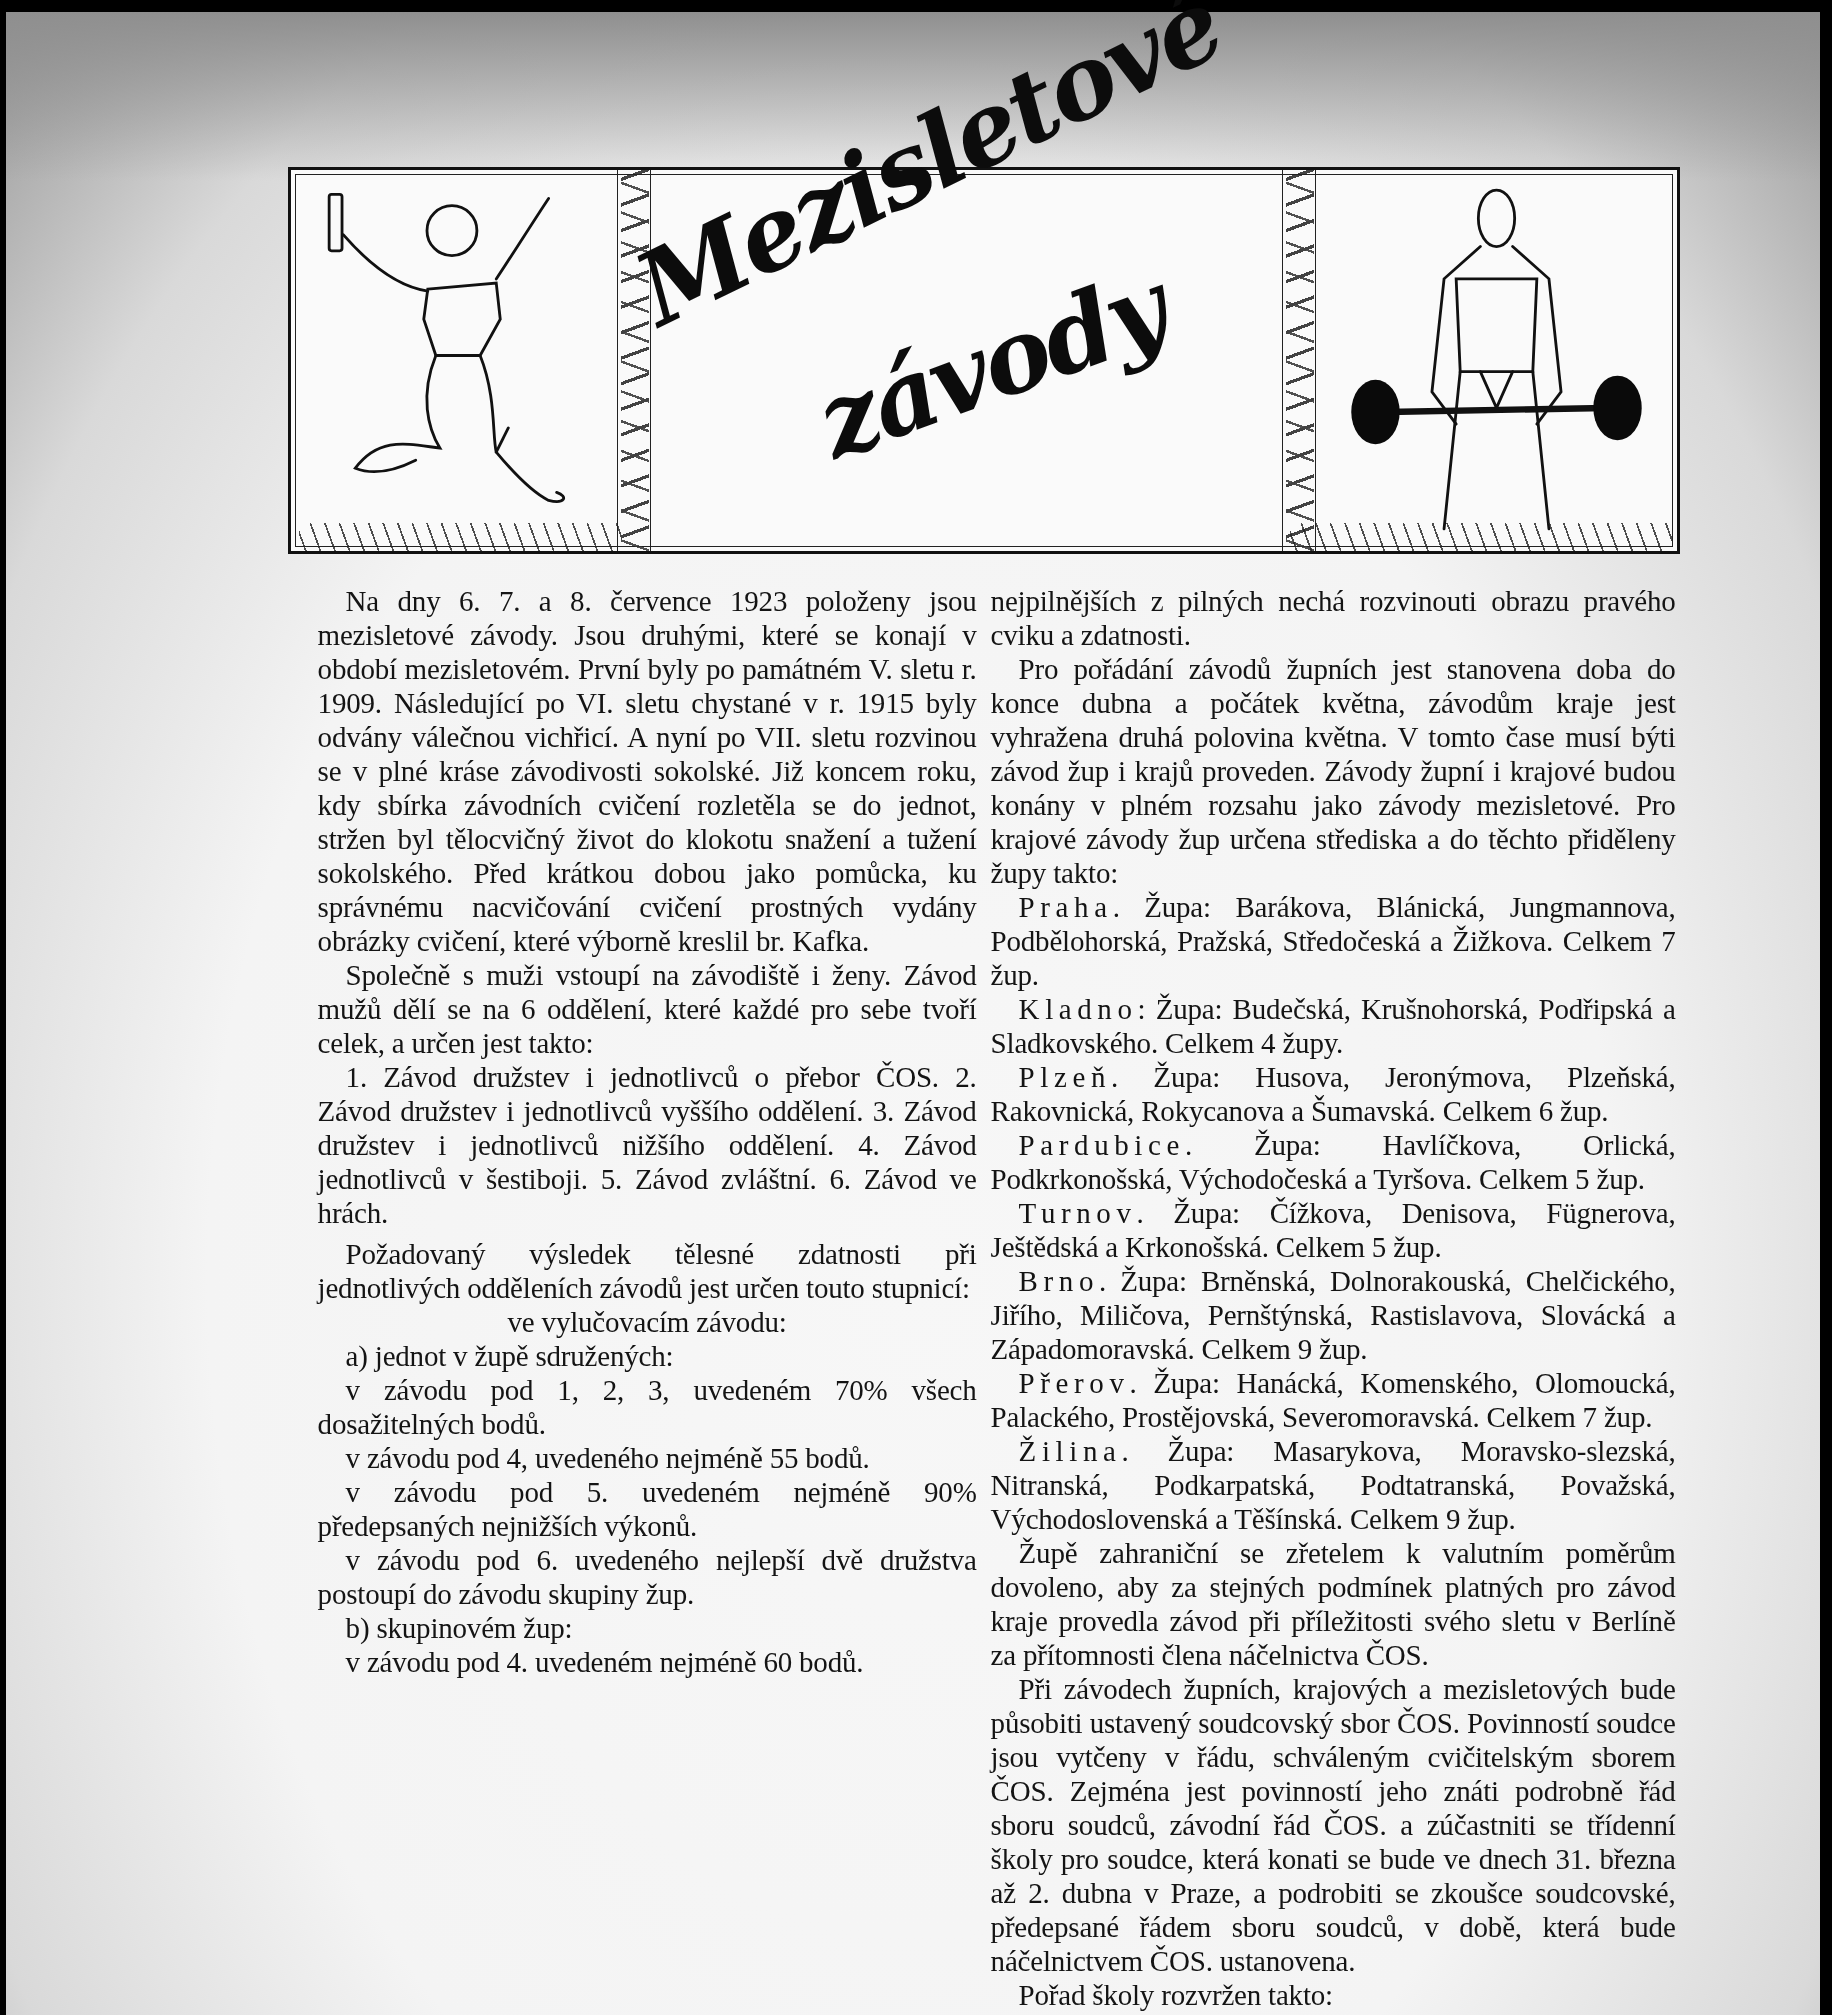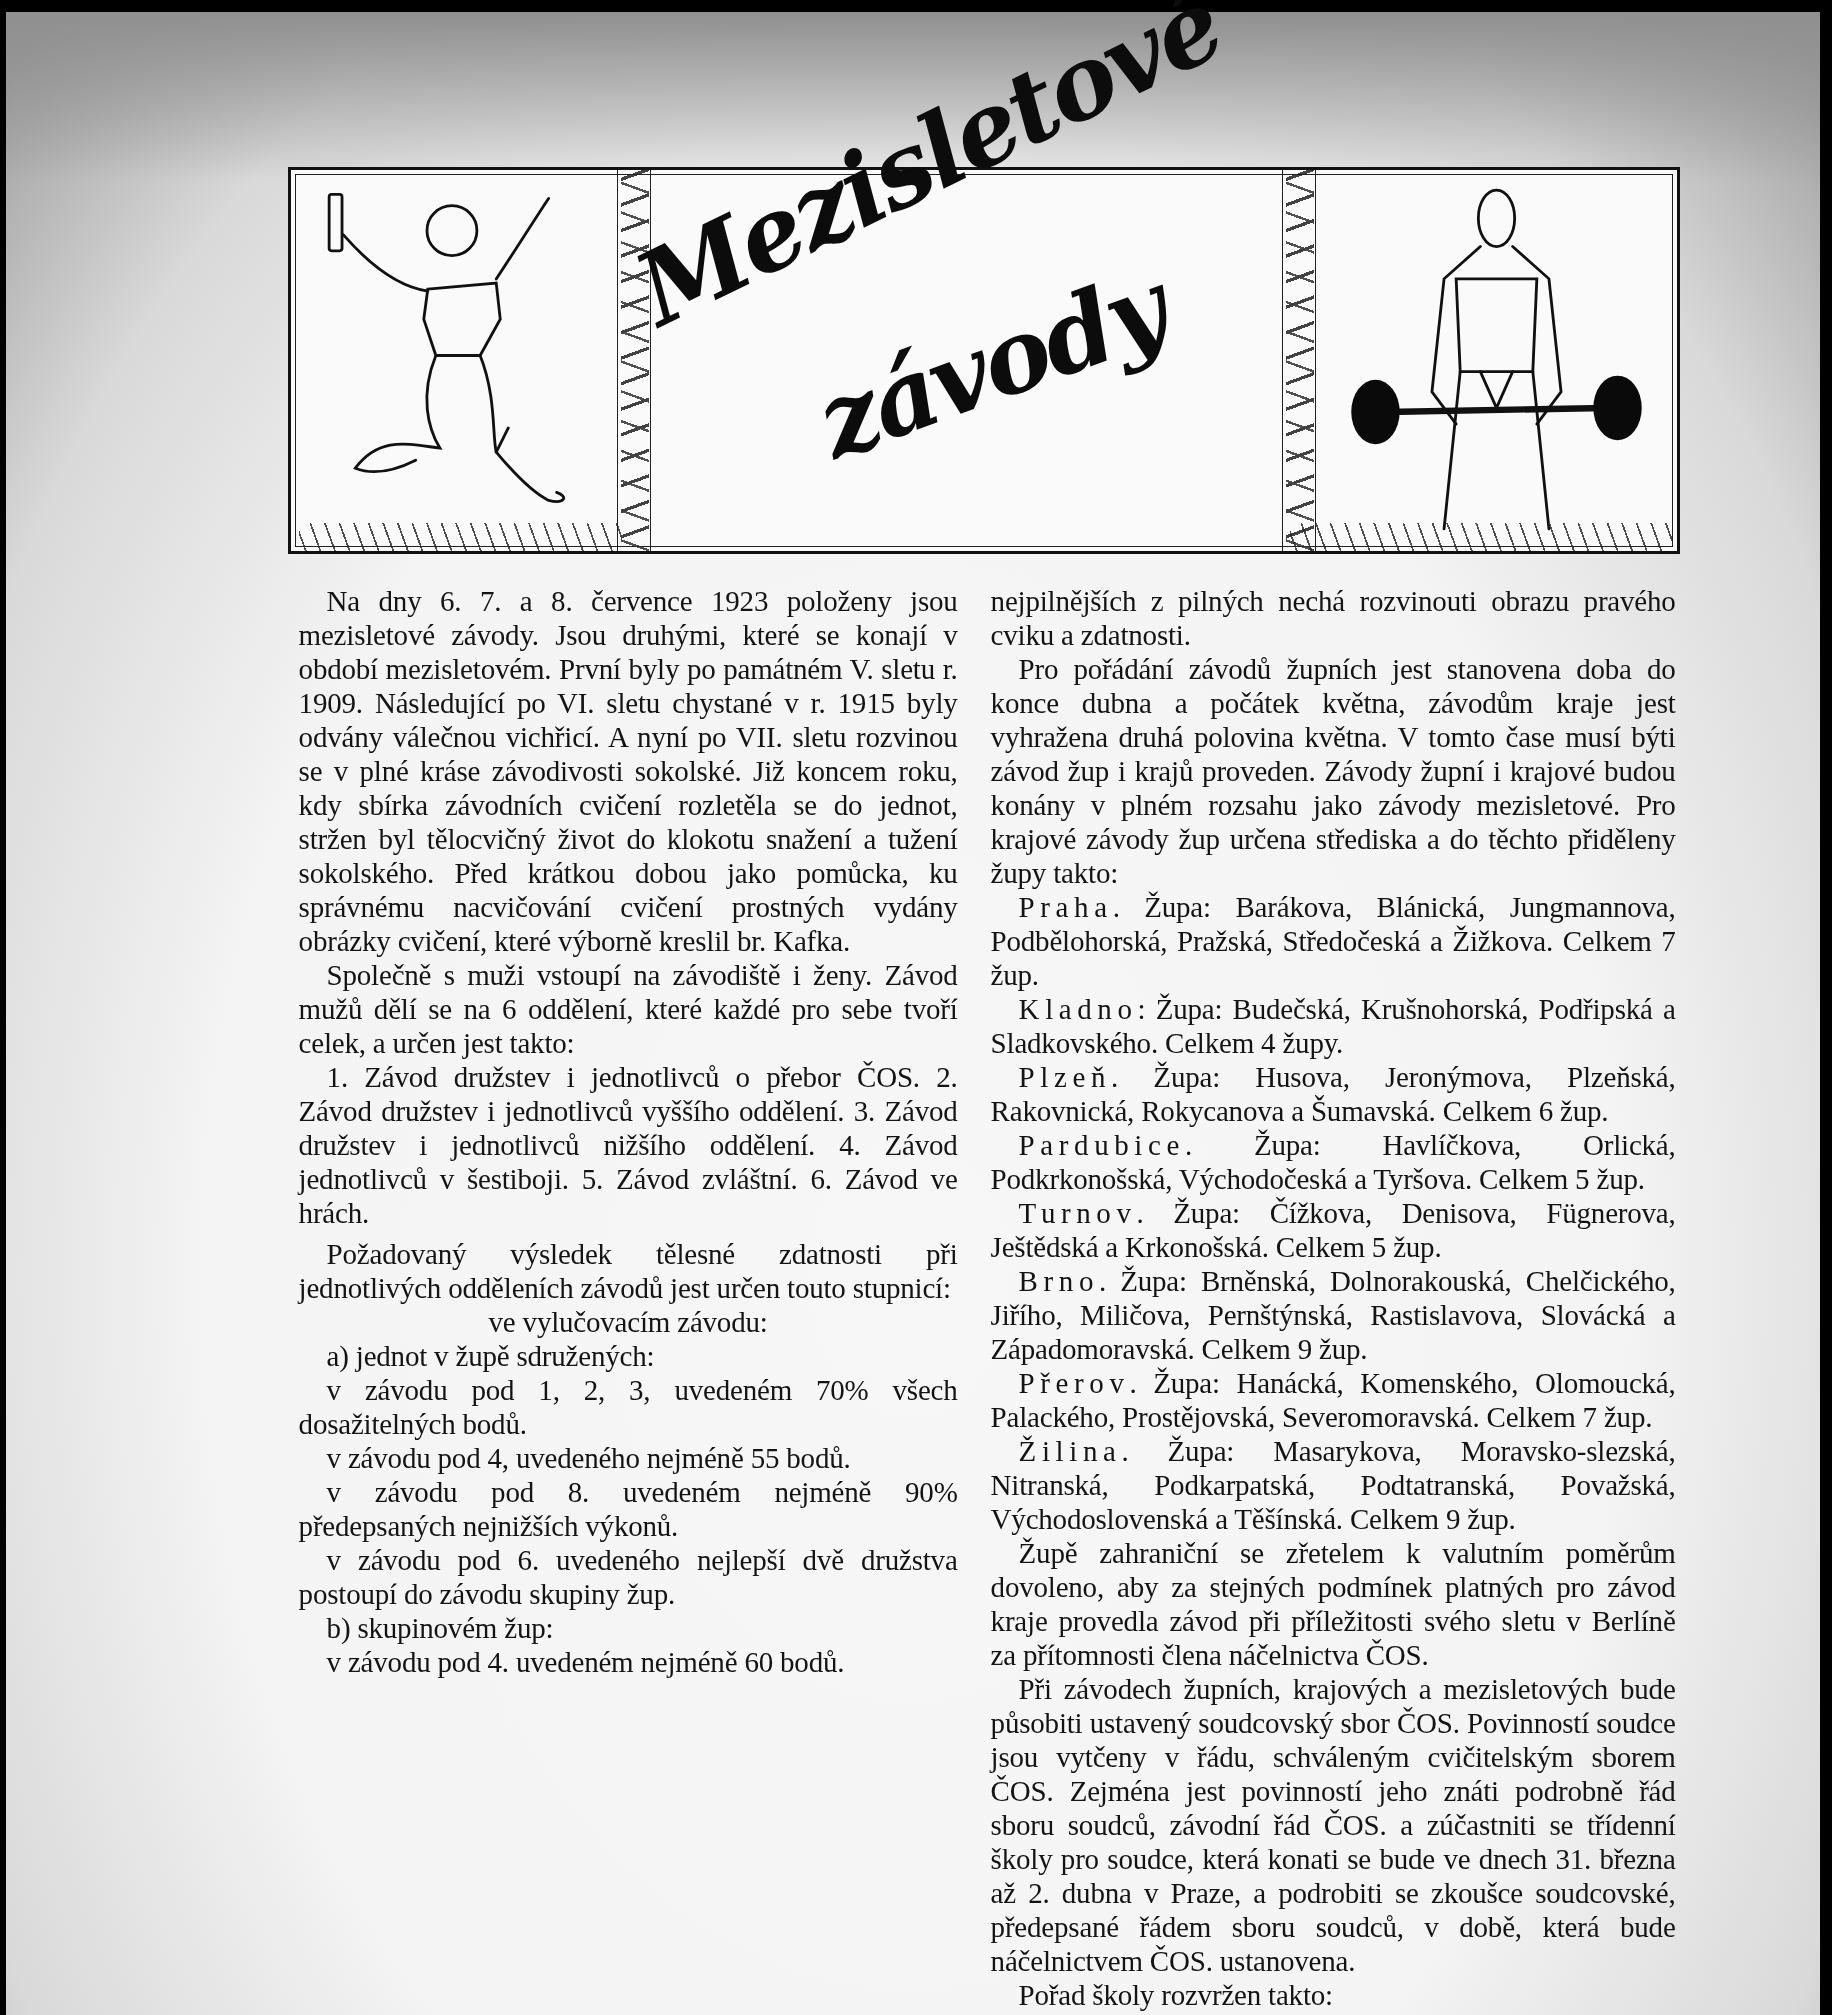--- a/index.html
+++ b/index.html
@@ -50,21 +50,21 @@
   .title-line2 { left: 173px; top: 169px; font-size: 101px; transform: rotate(-20deg); letter-spacing: -3.2px; }
   .grass { position: absolute; bottom: 0; height: 28px;
     background: repeating-linear-gradient(70deg, transparent 0 5.6px, #222 5.6px 7.3px, transparent 7.3px 13.7px); opacity:.8; }
 
   .col {
     position: absolute; top: 572px; font-size: 29px; line-height: 34px;
     text-align: justify; color: #141414;
     font-family: "Liberation Serif", serif;
     letter-spacing: -0.2px;
   }
-  .col.left { left: 293px; width: 659px; }
+  .col.left { left: 312px; width: 659px; }
   .col.right { left: 985px; width: 685px; }
   .col p { margin: 0; text-indent: 28px; }
   .col p.gap { margin-top: 0; }
   .col p.gap2 { margin-top: 7px; }
   .col p.noindent { text-indent: 0; }
   .col p.center { text-align: center; text-indent: 0; }
   .spaced { letter-spacing: 5.6px; }
 </style>
 </head>
 <body>
@@ -124,21 +124,21 @@
 
   <div class="col left">
     <p>Na dny 6. 7. a 8. července 1923 položeny jsou mezisletové závody. Jsou druhými, které se konají v období mezisletovém. První byly po památném V. sletu r. 1909. Následující po VI. sletu chystané v r. 1915 byly odvány válečnou vichřicí. A nyní po VII. sletu rozvinou se v plné kráse závodivosti sokolské. Již koncem roku, kdy sbírka závodních cvičení rozletěla se do jednot, stržen byl tělocvičný život do klokotu snažení a tužení sokolského. Před krátkou dobou jako pomůcka, ku správnému nacvičování cvičení prostných vydány obrázky cvičení, které výborně kreslil br. Kafka.</p>
     <p class="gap">Společně s muži vstoupí na závodiště i ženy. Závod mužů dělí se na 6 oddělení, které každé pro sebe tvoří celek, a určen jest takto:</p>
     <p class="gap">1. Závod družstev i jednotlivců o přebor ČOS. 2. Závod družstev i jednotlivců vyššího oddělení. 3. Závod družstev i jednotlivců nižšího oddělení. 4. Závod jednotlivců v šestiboji. 5. Závod zvláštní. 6. Závod ve hrách.</p>
     <p class="gap2">Požadovaný výsledek tělesné zdatnosti při jednotlivých odděleních závodů jest určen touto stupnicí:</p>
     <p class="center">ve vylučovacím závodu:</p>
     <p class="gap">a) jednot v župě sdružených:</p>
     <p>v závodu pod 1, 2, 3, uvedeném 70% všech dosažitelných bodů.</p>
     <p class="gap">v závodu pod 4, uvedeného nejméně 55 bodů.</p>
-    <p>v závodu pod 8. uvedeném nejméně 90% předepsaných nejnižších výkonů.</p>
+    <p>v závodu pod 5. uvedeném nejméně 90% předepsaných nejnižších výkonů.</p>
     <p>v závodu pod 6. uvedeného nejlepší dvě družstva postoupí do závodu skupiny žup.</p>
     <p class="gap">b) skupinovém žup:</p>
     <p class="gap">v závodu pod 4. uvedeném nejméně 60 bodů.</p>
 
   </div>
 
   <div class="col right">
     <p class="noindent">nejpilnějších z pilných nechá rozvinouti obrazu pravého cviku a zdatnosti.</p>
     <p>Pro pořádání závodů župních jest stanovena doba do konce dubna a počátek května, závodům kraje jest vyhražena druhá polovina května. V tomto čase musí býti závod žup i krajů proveden. Závody župní i krajové budou konány v plném rozsahu jako závody mezisletové. Pro krajové závody žup určena střediska a do těchto přiděleny župy takto:</p>
 

